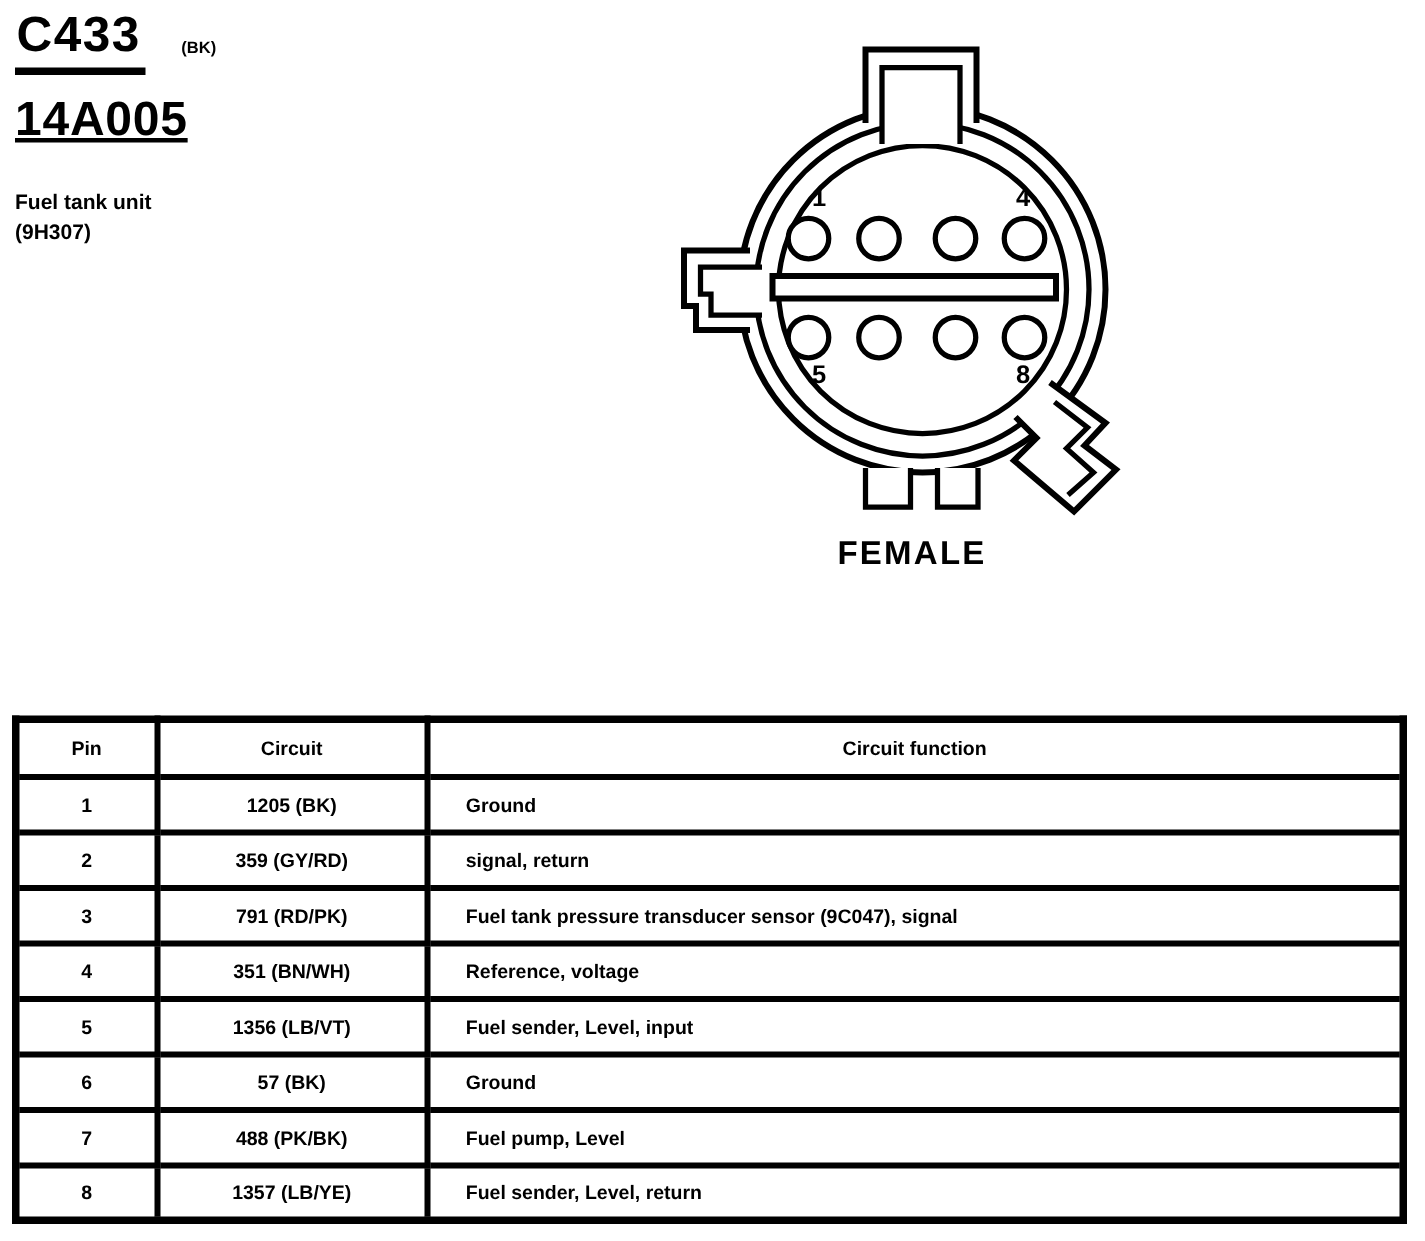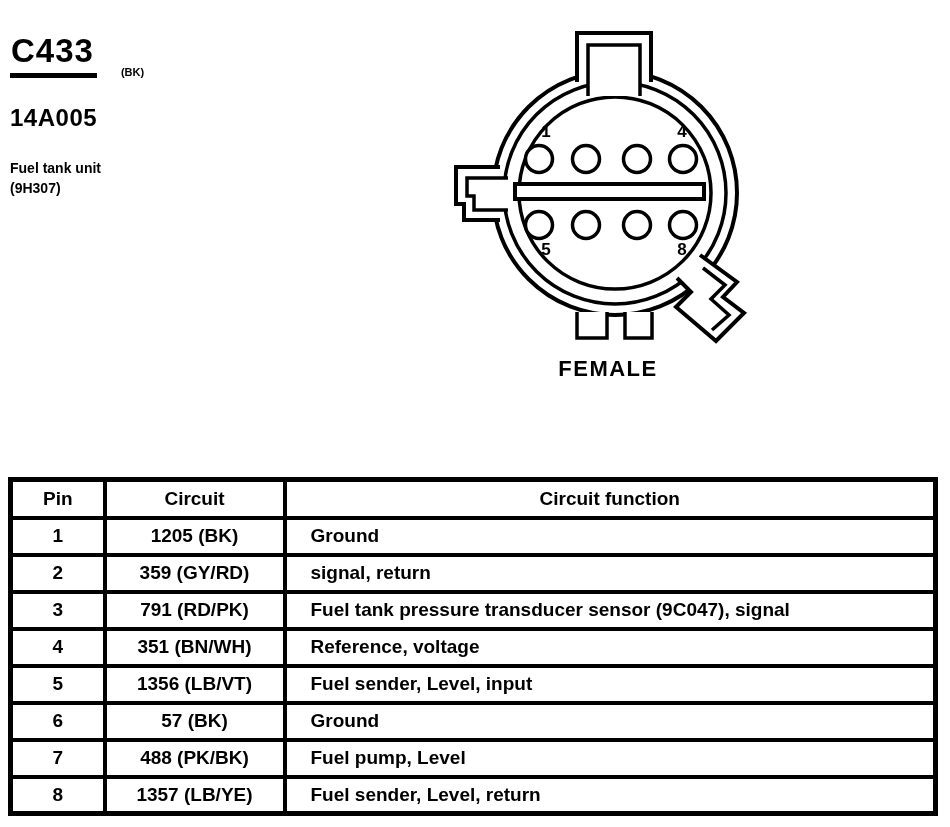--- a/index.html
+++ b/index.html
@@ -6,41 +6,42 @@
   html, body { width: 950px; height: 827px; background: #ffffff; }
   body {
     position: relative;
     font-family: "Liberation Sans", sans-serif;
     color: #000000;
     overflow: hidden;
   }
 
   
   .header { position: absolute; left: 10px; top: 6px; }
-  .id-row { display: flex; align-items: flex-end; margin-top: 28px; }
+  .id-row { display: flex; align-items: center; }
   .connector-id {
     font-size: 33px;
     font-weight: bold;
     letter-spacing: 1px;
     line-height: 1;
     border-bottom: 5px solid #000;
     padding: 0 3px 6px 1px;
     display: inline-block;
   }
   .connector-color {
     font-size: 11px;
     font-weight: bold;
     margin-left: 24px;
     margin-top: 7px;
   }
   .part-number {
-    margin-top: 26px;
-    font-size: 24px;
+    margin-top: 11px;
+    font-size: 32px;
     font-weight: bold;
     letter-spacing: 0.5px;
+    text-decoration: underline;
   }
   .component {
     margin-top: 26px;
     font-size: 14px;
     font-weight: bold;
     line-height: 1.45;
   }
 
   
   .connector-figure { position: absolute; left: 448px; top: 25px; width: 334px; }
@@ -63,21 +64,21 @@
   .pinout-table {
     position: absolute;
     left: 8px;
     top: 477px;
     width: 930px;
     border-collapse: collapse;
     table-layout: fixed;
   }
   .pinout-table th, .pinout-table td {
     border: 4px solid #000;
-    font-size: 19px;
+    font-size: 13px;
     font-weight: bold;
     height: 37px;
     overflow: hidden;
     white-space: nowrap;
   }
   .pinout-table { border: 5px solid #000; }
   .pinout-table th { text-align: center; height: 38px; }
   .col-pin     { width: 94px; }
   .col-circuit { width: 180px; }
   td.cell-pin     { text-align: center; }

